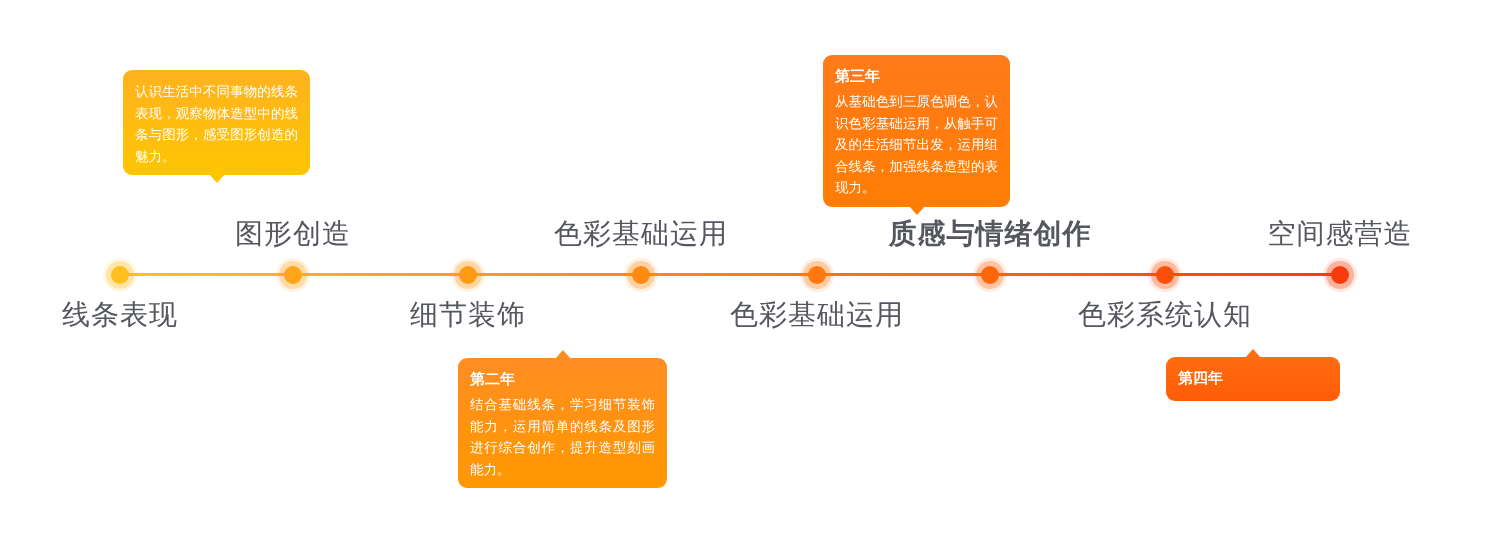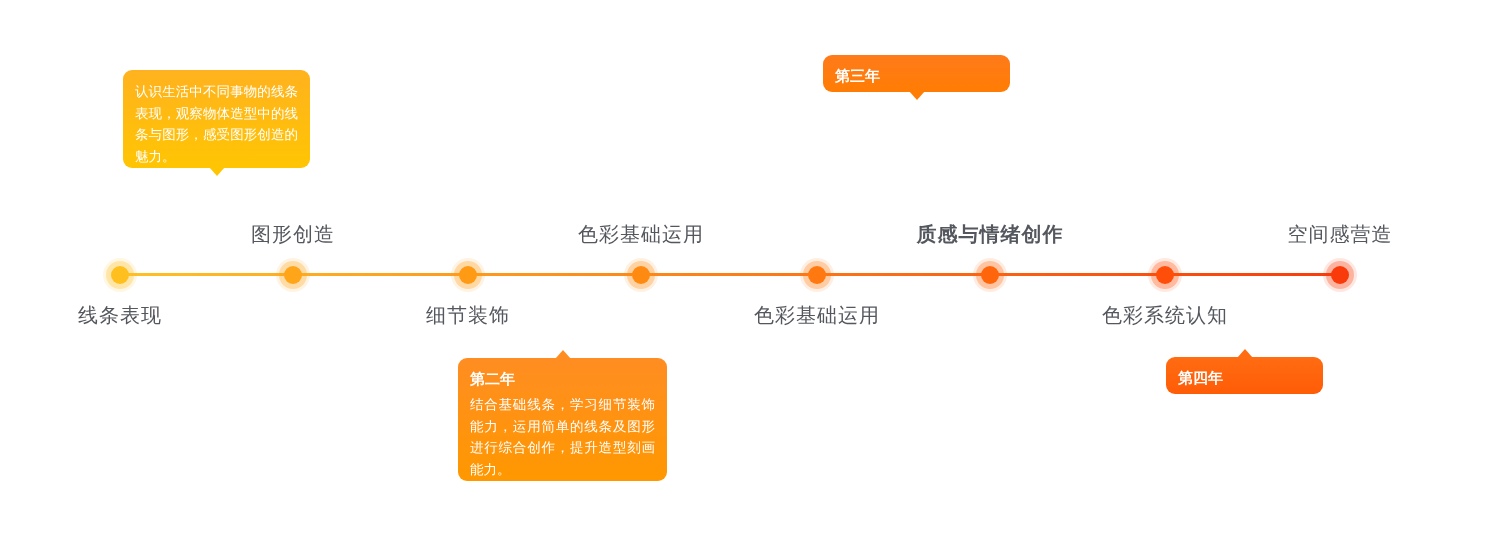--- a/index.html
+++ b/index.html
@@ -2,25 +2,25 @@
 <html><head>
 <meta charset="utf-8">
 <style>
   html,body{margin:0;padding:0;background:#ffffff;}
   body{font-family:"Liberation Sans","DejaVu Sans",sans-serif;}
   #canvas{position:relative;width:1497px;height:538px;background:#ffffff;overflow:hidden;}
 
   
   .tl-line{position:absolute;height:3px;border-radius:2px;}
   .tl-dot{position:absolute;width:18px;height:18px;border-radius:50%;transform:translate(-50%,-50%);}
-  .tl-label{position:absolute;transform:translateX(-50%);font-size:20px;letter-spacing:1px;
+  .tl-label{position:absolute;transform:translateX(-50%);font-size:28px;letter-spacing:1px;
             color:#54575D;white-space:nowrap;line-height:30px;}
 
   
-  .callout{position:absolute;border-radius:9px;color:#ffffff;padding:11px 12px 1px 12px;box-sizing:border-box;}
+  .callout{position:absolute;border-radius:9px;color:#ffffff;padding:11px 12px 8px 12px;box-sizing:border-box;}
   .callout .c-title{font-size:15px;font-weight:bold;line-height:20px;margin:0 0 5px 0;}
   .callout .c-body{font-size:13.5px;line-height:21.5px;text-align:justify;}
   .callout .pointer{position:absolute;left:50%;transform:translateX(-50%);width:0;height:0;
                     border-left:8px solid transparent;border-right:8px solid transparent;}
   .callout .pointer.bottom{bottom:-8px;border-top:9px solid currentColor;}
   .callout .pointer.top{top:-8px;border-bottom:9px solid currentColor;}
 </style>
 </head>
 <body>
 
@@ -49,20 +49,21 @@
         <div class="c-body">认识生活中不同事物的线条表现，观察物体造型中的线条与图形，感受图形创造的魅力。</div>
         <div class="pointer bottom" style="color: rgb(255, 197, 3);"></div>
       </div>
       <div class="callout" style="left: 458px; top: 358px; width: 209px; background: linear-gradient(rgb(255, 141, 34), rgb(255, 152, 0));">
         <div class="c-title">第二年</div>
         <div class="c-body">结合基础线条，学习细节装饰能力，运用简单的线条及图形进行综合创作，提升造型刻画能力。</div>
         <div class="pointer top" style="color: rgb(255, 141, 34);"></div>
       </div>
       <div class="callout" style="left: 823px; top: 55px; width: 187px; background: linear-gradient(rgb(255, 122, 26), rgb(255, 125, 4));">
         <div class="c-title">第三年</div>
+        <div class="c-body">从基础色到三原色调色，认识色彩基础运用，从触手可及的生活细节出发，运用组合线条，加强线条造型的表现力。</div>
         <div class="pointer bottom" style="color: rgb(255, 125, 4);"></div>
       </div>
-      <div class="callout" style="left: 1166px; top: 357px; width: 157px; background: linear-gradient(rgb(255, 108, 18), rgb(255, 92, 6));">
+      <div class="callout" style="left: 1166px; top: 357px; width: 174px; background: linear-gradient(rgb(255, 108, 18), rgb(255, 92, 6));">
         <div class="c-title">第四年</div>
         <div class="pointer top" style="color: rgb(255, 108, 18);"></div>
       </div>
     </div>
 </div>
 
 </body></html>

